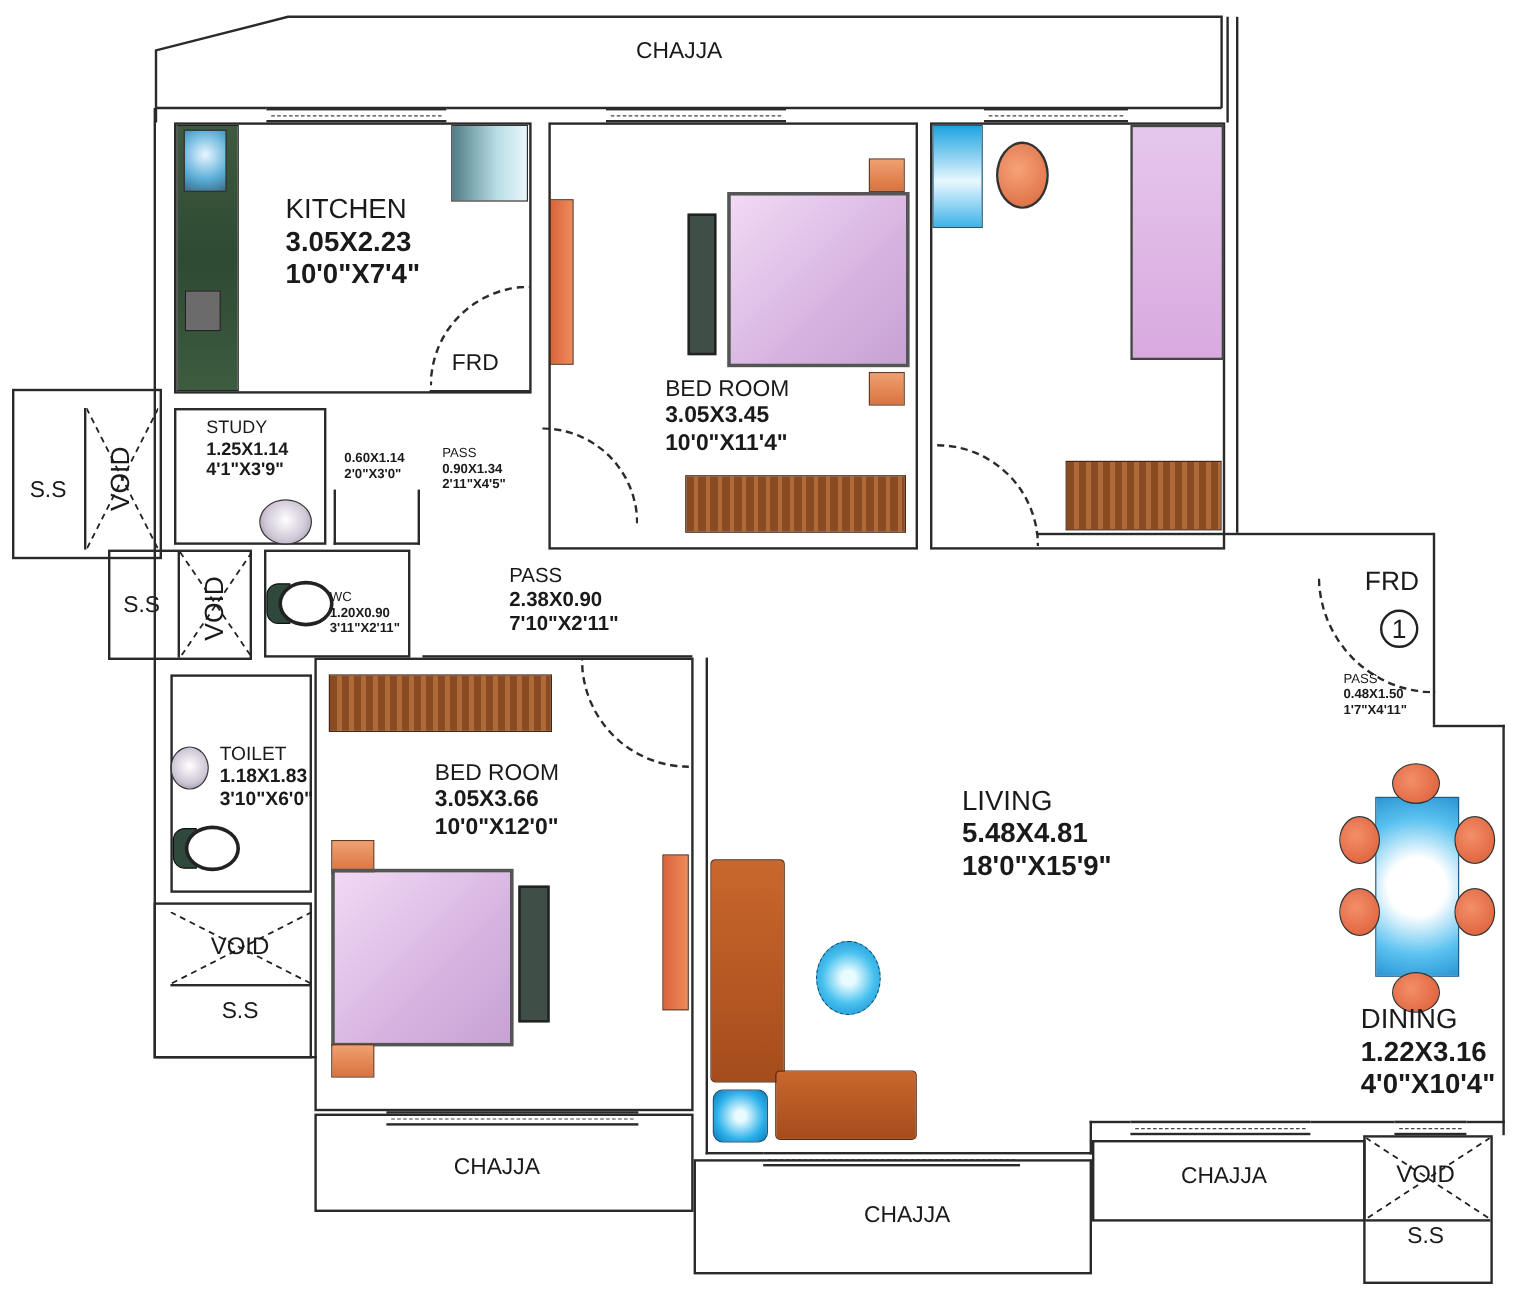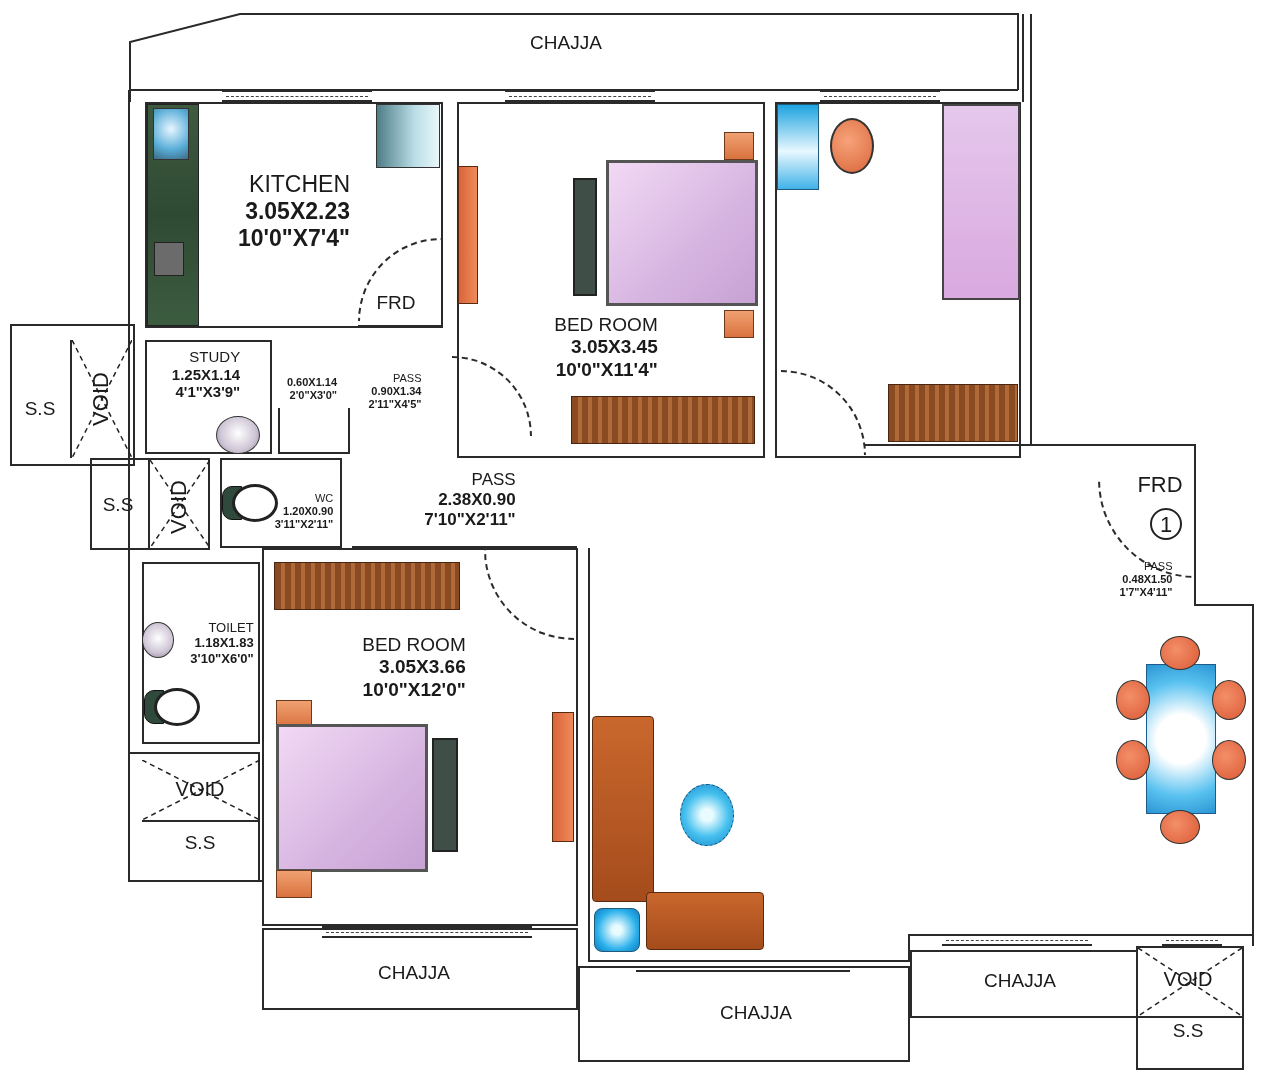--- a/index.html
+++ b/index.html
@@ -1,21 +1,21 @@
 <!DOCTYPE html>
 <html><head>
   <meta charset="utf-8">
   <style>
     html, body { margin:0; padding:0; background:#ffffff; }
     body { width:1272px; height:1080px; position:relative; overflow:hidden;
            font-family:"Liberation Sans", "DejaVu Sans", sans-serif; color:#1a1a1a; }
     .plan { position:absolute; left:0; top:0; width:1272px; height:1080px; }
     .wall { position:absolute; background:#2a2a2a; }
     .box { position:absolute; border:2px solid #2a2a2a; box-sizing:border-box; background:transparent; }
-    .room-label { position:absolute; text-align:right; line-height:1.18; white-space:nowrap; transform:translateX(-50%); }
+    .room-label { position:absolute; text-align:left; line-height:1.18; white-space:nowrap; transform:translateX(-50%); }
     .room-label .nm { display:block; }
     .room-label .dm { display:block;font-weight:bold; }
     .lg { font-size:23px; }
     .md { font-size:19px; }
     .sm { font-size:13px; }
     .xs { font-size:11px; }
     .window { position:absolute; border-top:2px solid #2a2a2a; border-bottom:2px solid #2a2a2a; box-sizing:border-box; background:#fff; }
     .window::after { content:""; position:absolute; left:4px; right:4px; top:45%; border-top:1px dashed #444; }
     .door-arc { position:absolute; border:2px dashed #2a2a2a; box-sizing:border-box; }
     .furn { position:absolute; box-sizing:border-box; }
@@ -62,21 +62,21 @@
 
   <div class="window" style="left:222px;top:90px;width:150px;height:12px;"></div>
   <div class="window" style="left:505px;top:90px;width:150px;height:12px;"></div>
   <div class="window" style="left:820px;top:90px;width:120px;height:12px;"></div>
 
   <div class="box" style="left:145px;top:102px;width:298px;height:226px;"></div>
   <div class="furn counter" style="left:147px;top:104px;width:52px;height:222px;"></div>
   <div class="furn sink" style="left:153px;top:108px;width:36px;height:52px;"></div>
   <div class="furn stove" style="left:154px;top:242px;width:30px;height:34px;"></div>
   <div class="furn fridge" style="left:376px;top:104px;width:64px;height:64px;"></div>
-  <div class="room-label lg" style="left:294px;top:171px;">
+  <div class="room-label lg" style="left:294px;top:161px;">
     <span class="nm">KITCHEN</span>
     <span class="dm">3.05X2.23</span>
     <span class="dm">10'0"X7'4"</span>
   </div>
   <div class="door-arc" style="left:358px;top:238px;width:166px;height:166px;border-radius:50%;clip-path:inset(0 50% 50% 0);"></div>
   <div class="room-label md" style="left:396px;top:292px;">
     <span class="nm">FRD</span>
   </div>
   <div class="wall" style="left:358px;top:325px;width:84px;height:2px;"></div>
 
@@ -173,21 +173,21 @@
     <span class="dm">0.48X1.50</span>
     <span class="dm">1'7"X4'11"</span>
   </div>
   <div class="wall" style="left:1194px;top:604px;width:60px;height:2px;"></div>
   <div class="wall" style="left:1252px;top:604px;width:2px;height:342px;"></div>
 
   <div class="box" style="left:142px;top:562px;width:118px;height:182px;"></div>
   <div class="furn basin" style="left:142px;top:622px;width:32px;height:36px;"></div>
   <div class="furn wc-tank" style="left:144px;top:690px;width:20px;height:34px;"></div>
   <div class="furn wc" style="left:154px;top:688px;width:46px;height:38px;"></div>
-  <div class="room-label xs" style="left:222px;top:620px;font-size:13px;">
+  <div class="room-label xs" style="left:222px;top:620px;font-size:16px;">
     <span class="nm">TOILET</span>
     <span class="dm">1.18X1.83</span>
     <span class="dm">3'10"X6'0"</span>
   </div>
 
   <div class="box" style="left:128px;top:752px;width:132px;height:130px;"></div>
   <div class="void-x" style="left:142px;top:760px;width:118px;height:60px;border-bottom:2px solid #2a2a2a;">
     <svg viewBox="0 0 118 60" preserveAspectRatio="none">
         <line x1="0" y1="0" x2="118" y2="60" stroke="#222" stroke-dasharray="5 4" stroke-width="1.5"></line>
         <line x1="118" y1="0" x2="0" y2="60" stroke="#222" stroke-dasharray="5 4" stroke-width="1.5"></line>
@@ -225,28 +225,38 @@
   <div class="wall" style="left:908px;top:934px;width:2px;height:28px;"></div>
   <div class="wall" style="left:908px;top:934px;width:346px;height:2px;"></div>
   <div class="window" style="left:636px;top:960px;width:214px;height:12px;"></div>
   <div class="window" style="left:942px;top:934px;width:150px;height:12px;"></div>
   <div class="window" style="left:1162px;top:934px;width:60px;height:12px;"></div>
 
   <div class="furn sofa" style="left:592px;top:716px;width:62px;height:186px;"></div>
   <div class="furn sofa" style="left:646px;top:892px;width:118px;height:58px;"></div>
   <div class="furn round-tbl" style="left:680px;top:784px;width:54px;height:62px;"></div>
   <div class="furn desk" style="left:594px;top:908px;width:46px;height:44px;border-radius:8px;background:radial-gradient(circle,#e8fbff 15%,#2ab0ea 65%,#0f7bbf);"></div>
+  <div class="room-label lg" style="left:864px;top:654px;">
+    <span class="nm">LIVING</span>
+    <span class="dm">5.48X4.81</span>
+    <span class="dm">18'0"X15'9"</span>
+  </div>
 
   <div class="furn table-blue" style="left:1146px;top:664px;width:70px;height:150px;"></div>
   <div class="furn dchair" style="left:1160px;top:636px;width:40px;height:34px;"></div>
   <div class="furn dchair" style="left:1160px;top:810px;width:40px;height:34px;"></div>
   <div class="furn dchair" style="left:1116px;top:680px;width:34px;height:40px;"></div>
   <div class="furn dchair" style="left:1116px;top:740px;width:34px;height:40px;"></div>
   <div class="furn dchair" style="left:1212px;top:680px;width:34px;height:40px;"></div>
   <div class="furn dchair" style="left:1212px;top:740px;width:34px;height:40px;"></div>
+  <div class="room-label lg" style="left:1190px;top:836px;">
+    <span class="nm">DINING</span>
+    <span class="dm">1.22X3.16</span>
+    <span class="dm">4'0"X10'4"</span>
+  </div>
 
   <div class="box" style="left:578px;top:966px;width:332px;height:96px;"></div>
   <div class="room-label md" style="left:756px;top:1002px;">
     <span class="nm">CHAJJA</span>
   </div>
 
   <div class="box" style="left:910px;top:950px;width:228px;height:68px;"></div>
   <div class="room-label md" style="left:1020px;top:970px;">
     <span class="nm">CHAJJA</span>
   </div>

